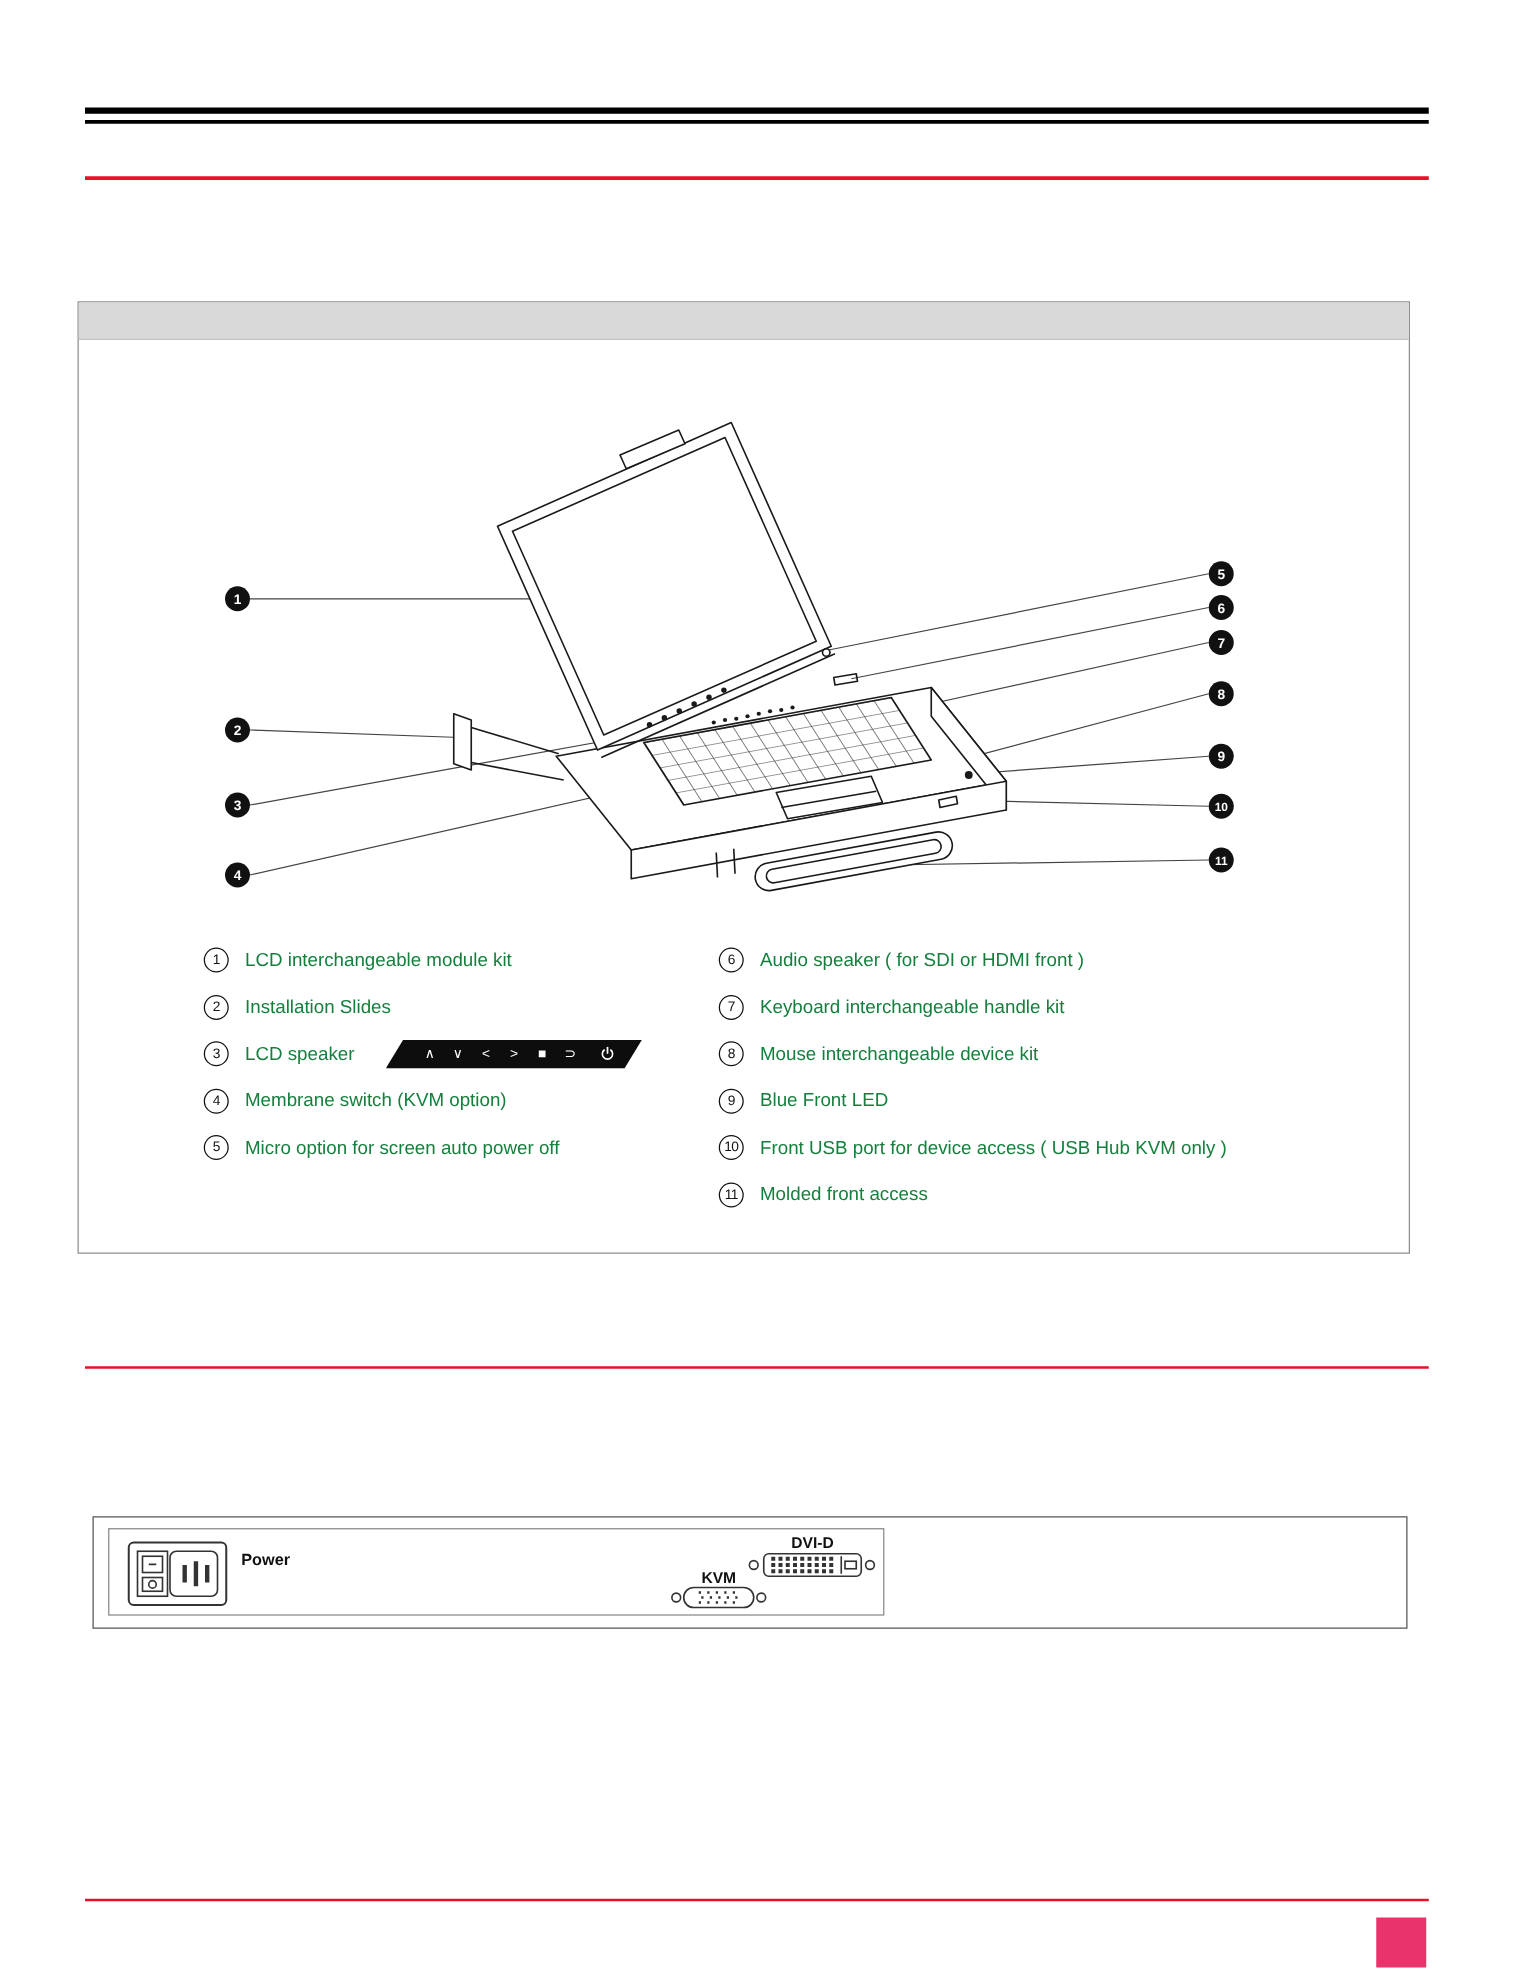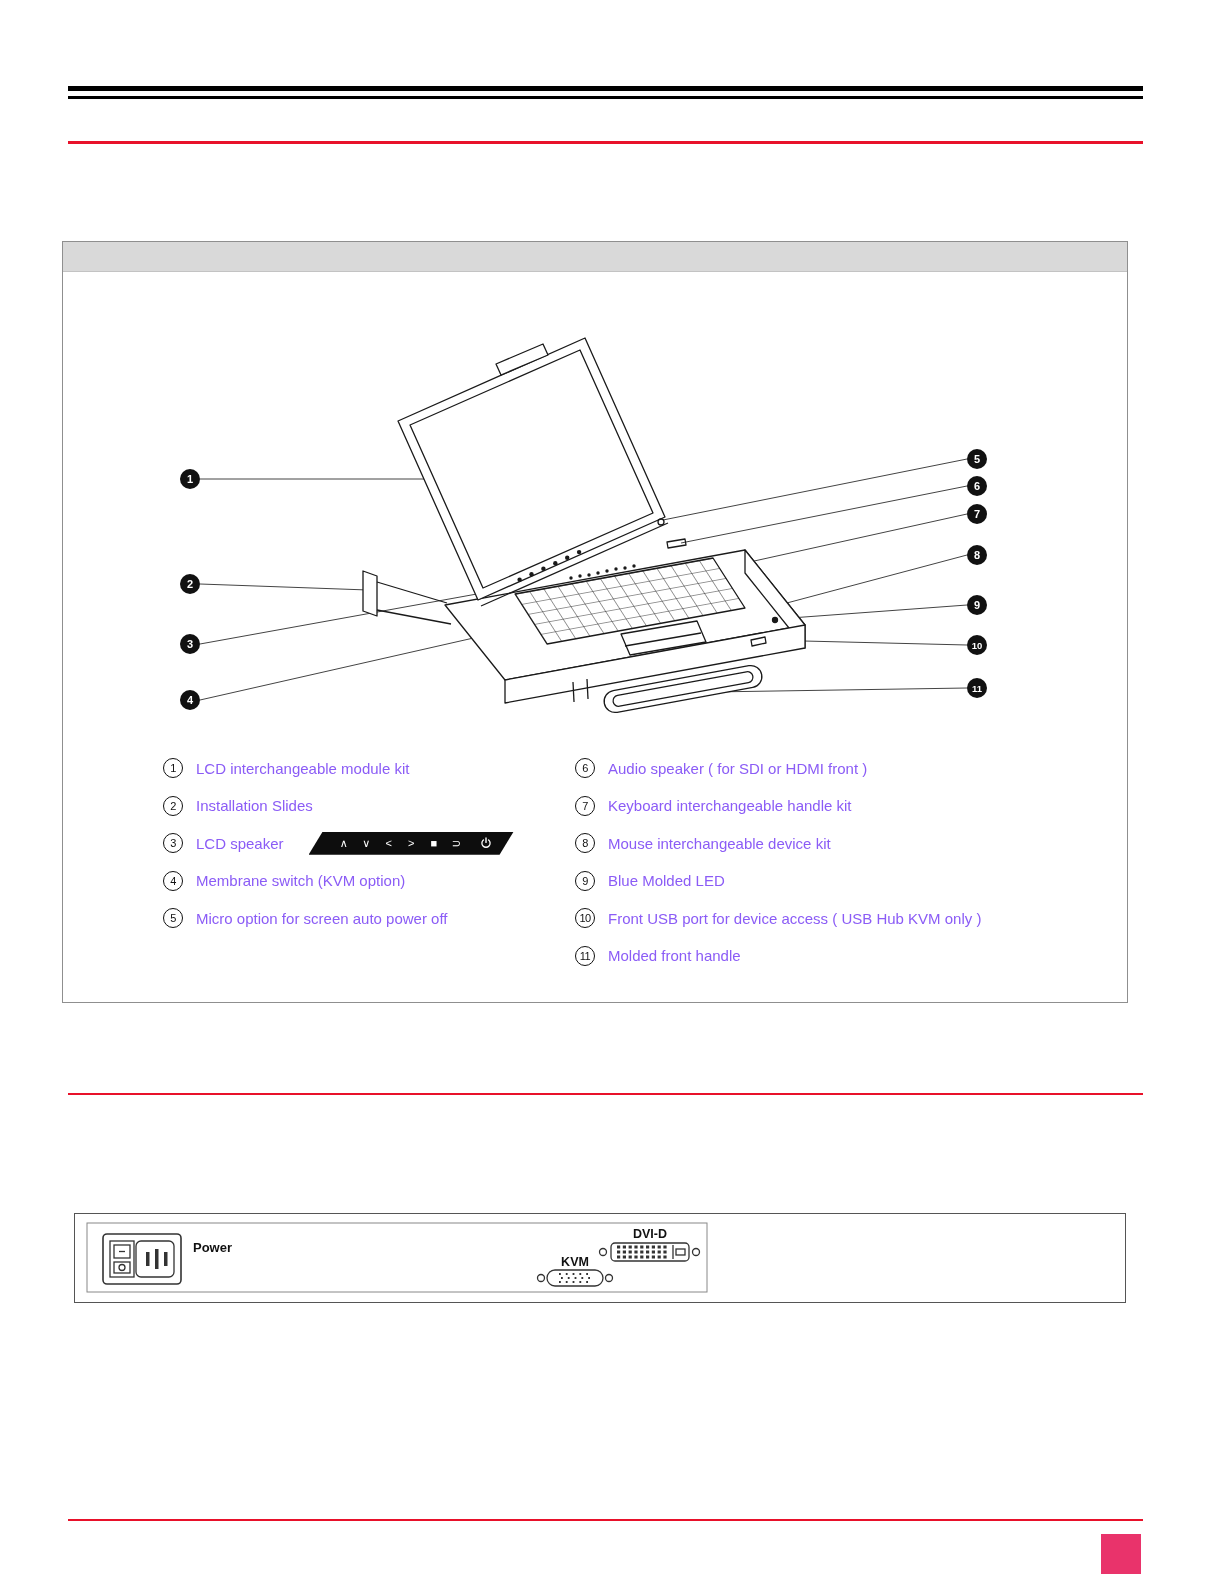--- a/index.html
+++ b/index.html
@@ -24,21 +24,21 @@
   svg text { font-family:"Liberation Sans", sans-serif; }
 
   .legend { display:flex; margin-top:10px; }
   .legend-col.left { width:412px; margin-left:100px; }
   .legend-col.right { flex:1; }
   .legend-item { display:flex; align-items:center; height:37.5px; gap:13px; }
   .lnum {
     flex:0 0 20px; width:20px; height:20px; border:1.5px solid #111; border-radius:50%;
     font-size:11px; display:flex; align-items:center; justify-content:center; letter-spacing:-0.5px;
   }
-  .llabel { font-size:15px; color:#8b5cf6; white-space:nowrap; }
+  .llabel { font-size:15px; color:#15803d; white-space:nowrap; }
 
   .membrane-bar {
     margin-left:12px; width:205px; height:23px; background:#0d0d0d;
     clip-path:polygon(14px 0, 100% 0, calc(100% - 14px) 100%, 0 100%);
     display:flex; align-items:center; padding:0 22px 0 24px;
   }
   .membrane-bar .sym { color:#fff; font-size:11px; flex:1; text-align:center; line-height:1; }
   .membrane-bar .pwr { margin-left:12px; display:flex; align-items:center; }
 
   .panel.rear { margin-top:118px; margin-left:6px; width:1052px; height:90px; border:1.5px solid #555; background:#fff; }
@@ -214,29 +214,29 @@
         <div class="legend-item">
           <span class="lnum">7</span>
           <span class="llabel">Keyboard interchangeable handle kit</span>
         </div>
         <div class="legend-item">
           <span class="lnum">8</span>
           <span class="llabel">Mouse interchangeable device kit</span>
         </div>
         <div class="legend-item">
           <span class="lnum">9</span>
-          <span class="llabel">Blue Molded LED</span>
+          <span class="llabel">Blue Front LED</span>
         </div>
         <div class="legend-item">
           <span class="lnum">10</span>
           <span class="llabel">Front USB port for device access ( USB Hub KVM only )</span>
         </div>
         <div class="legend-item">
           <span class="lnum">11</span>
-          <span class="llabel">Molded front handle</span>
+          <span class="llabel">Molded front access</span>
         </div>
       </div>
     </div>
   </section>
 
   <div class="rule-red mid"></div>
 
   <section class="panel rear">
     <svg class="rear-svg" viewBox="0 0 1048 87">
       <rect x="12" y="9" width="620" height="69" fill="none" stroke="#888" stroke-width="1"></rect>

